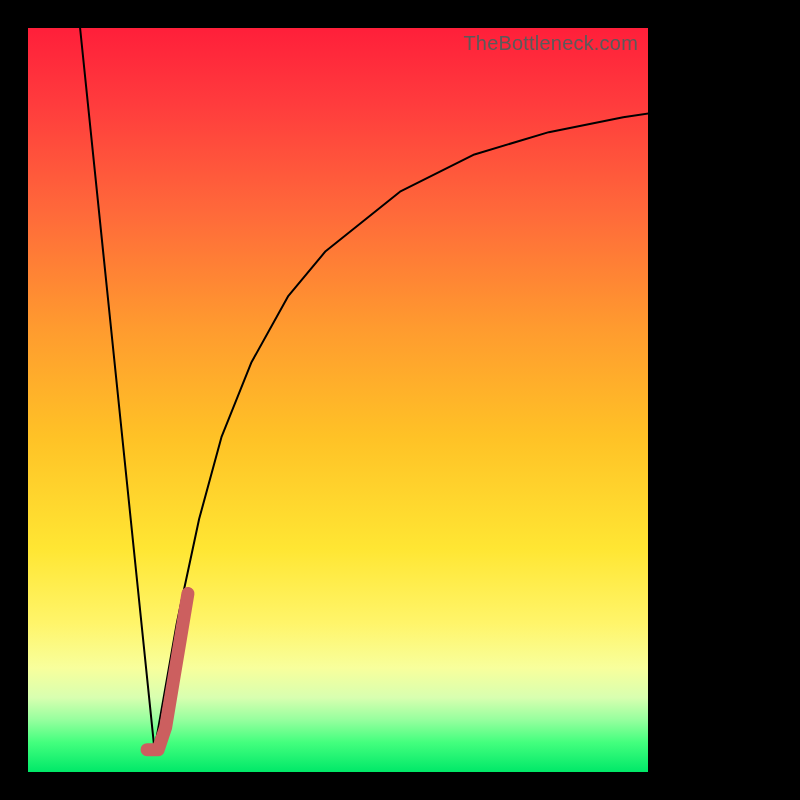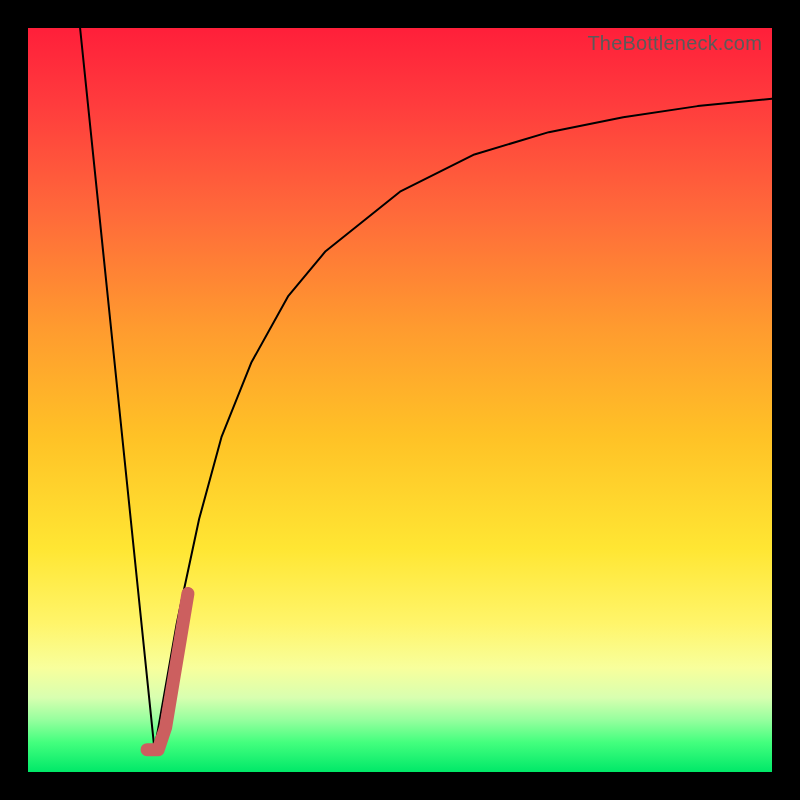--- a/index.html
+++ b/index.html
@@ -15,21 +15,21 @@
     position: relative;
     width: 800px;
     height: 800px;
     background: #000;
   }
   
   .plot {
     position: absolute;
     left: 28px;
     top: 28px;
-    width: 744px;
+    width: 620px;
     height: 744px;
     
     background: linear-gradient(to bottom,
       #ff1f3a 0%,
       #ff3b3d 10%,
       #ff6a3a 25%,
       #ff9a2f 40%,
       #ffc226 55%,
       #ffe633 70%,
       #fff56a 80%,

